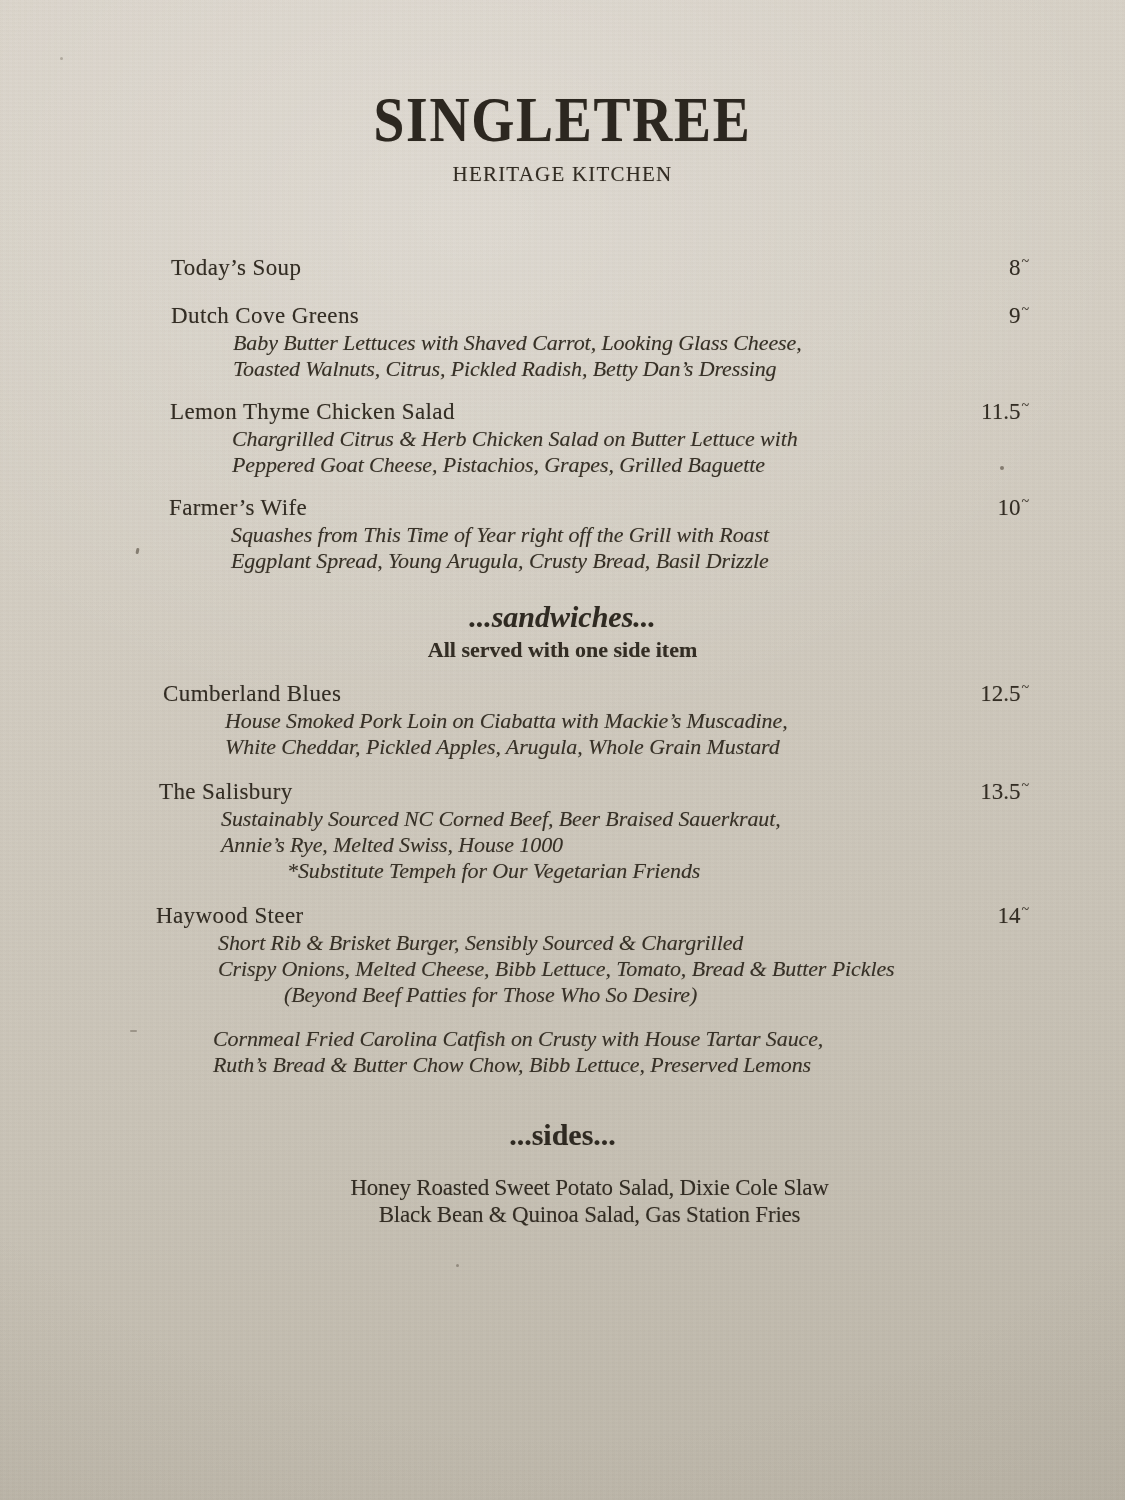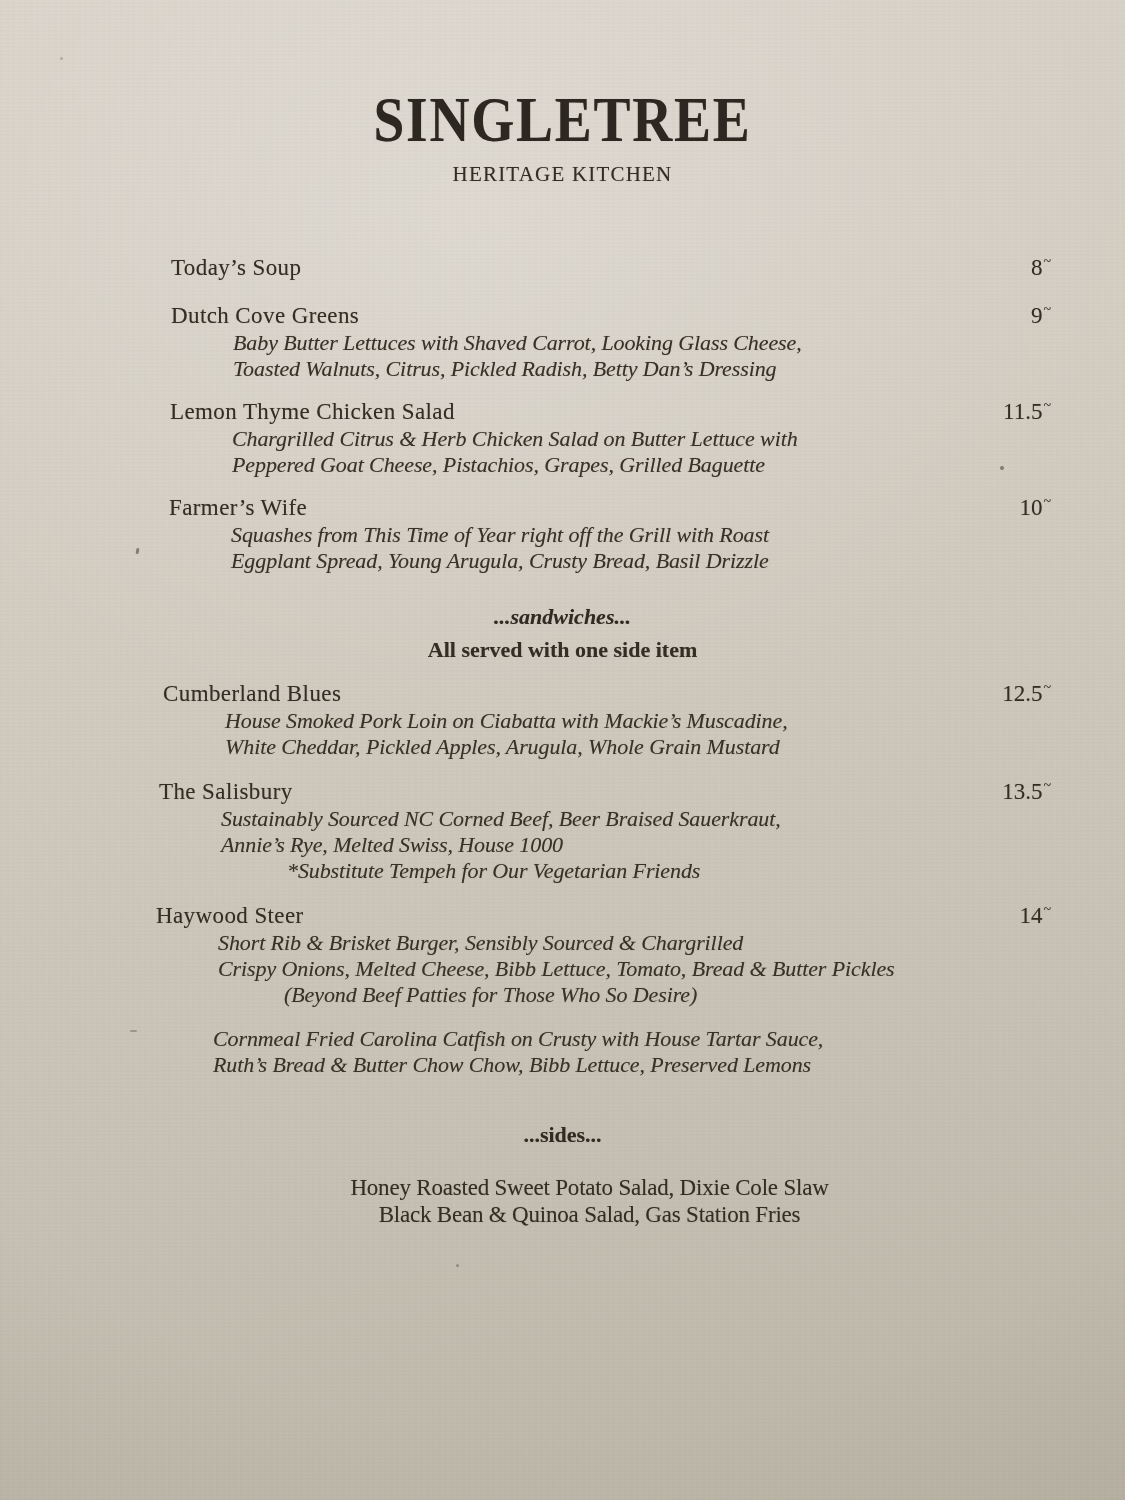--- a/index.html
+++ b/index.html
@@ -61,21 +61,21 @@
   .item {
     --nl: 170px;
     margin-bottom: 16px;
   }
   .sand .item {
     margin-bottom: 18px;
   }
   .row {
     display: flex;
     align-items: flex-start;
-    padding-right: 74px;
+    padding-right: 96px;
   }
   .name {
     margin-left: var(--nl);
     font-size: 23px;
     line-height: 28px;
     letter-spacing: 0.4px;
     color: #332d24;
   }
   .price {
     margin-left: auto;
@@ -97,21 +97,21 @@
     margin-left: calc(var(--nl) + 62px);
     letter-spacing: -0.1px;
     color: #373127;
   }
   .inote {
     margin-left: calc(var(--nl) + 128px);
   }
   .sec-head {
     text-align: center;
     font-weight: bold;
-    font-size: 22px;
+    font-size: 30px;
     line-height: 38px;
     color: #2f2a22;
   }
   .sec-head.it {
     font-style: italic;
   }
   .sec-note {
     text-align: center;
     font-weight: bold;
     font-size: 22px;

